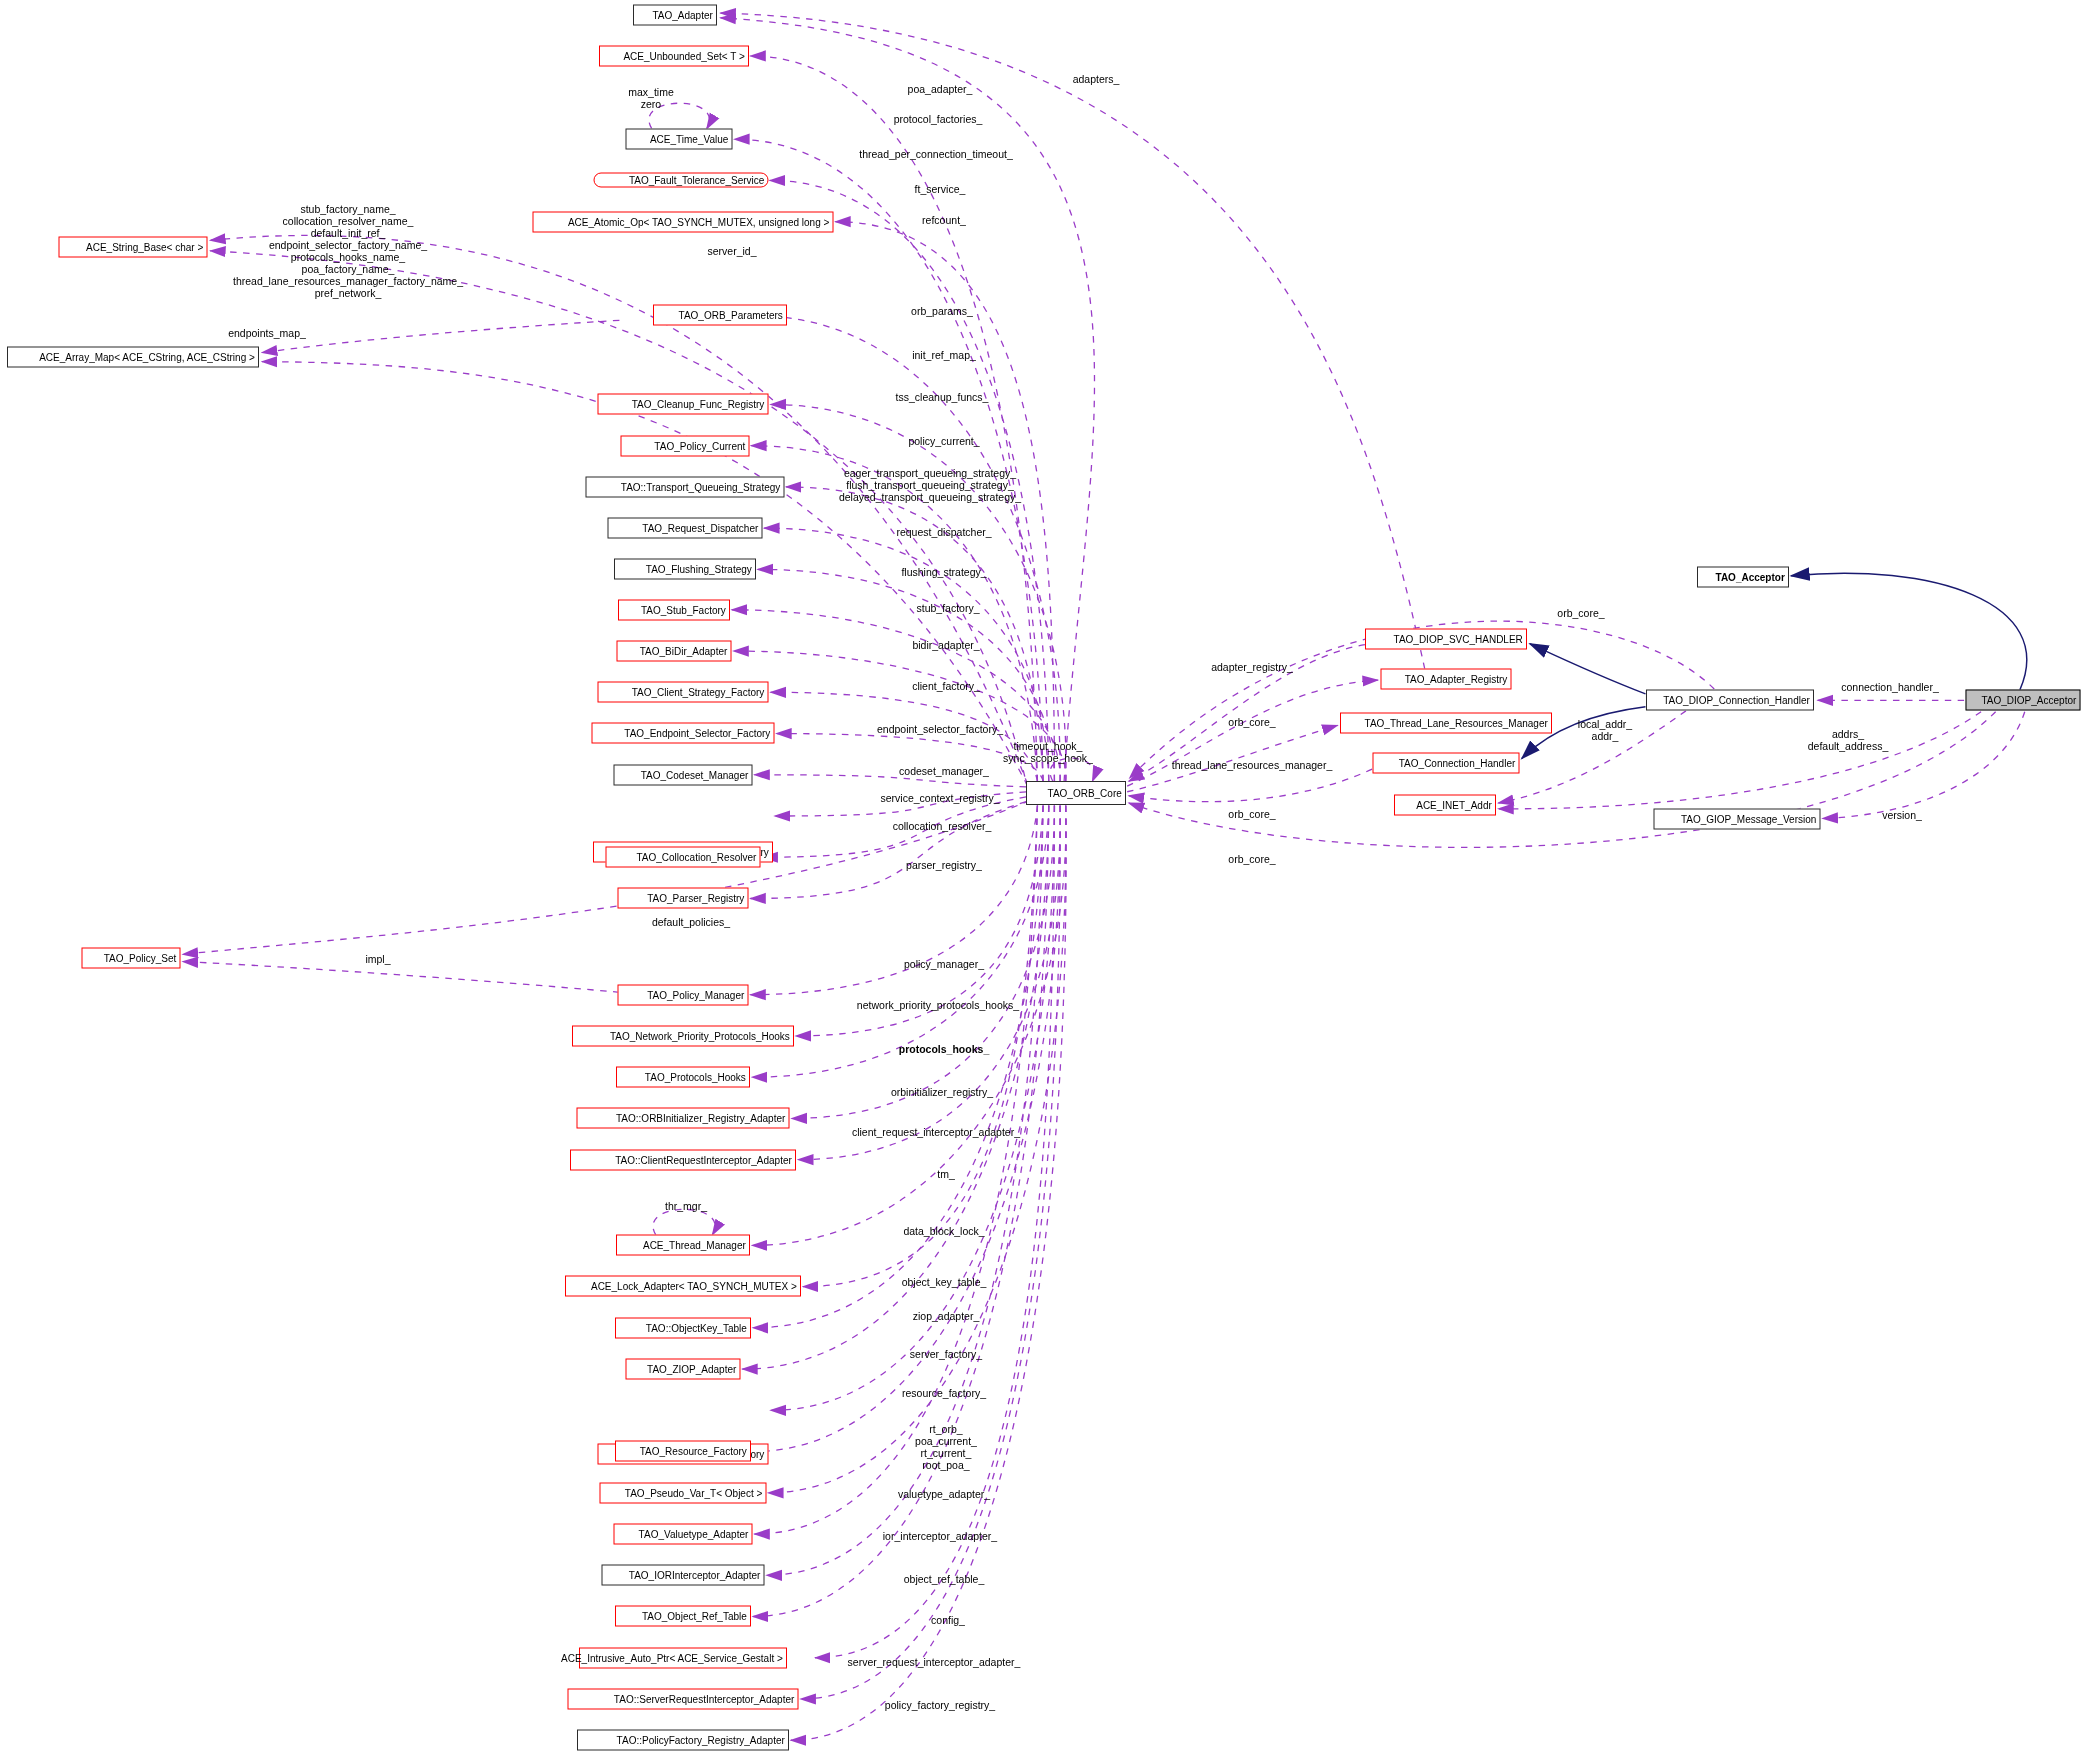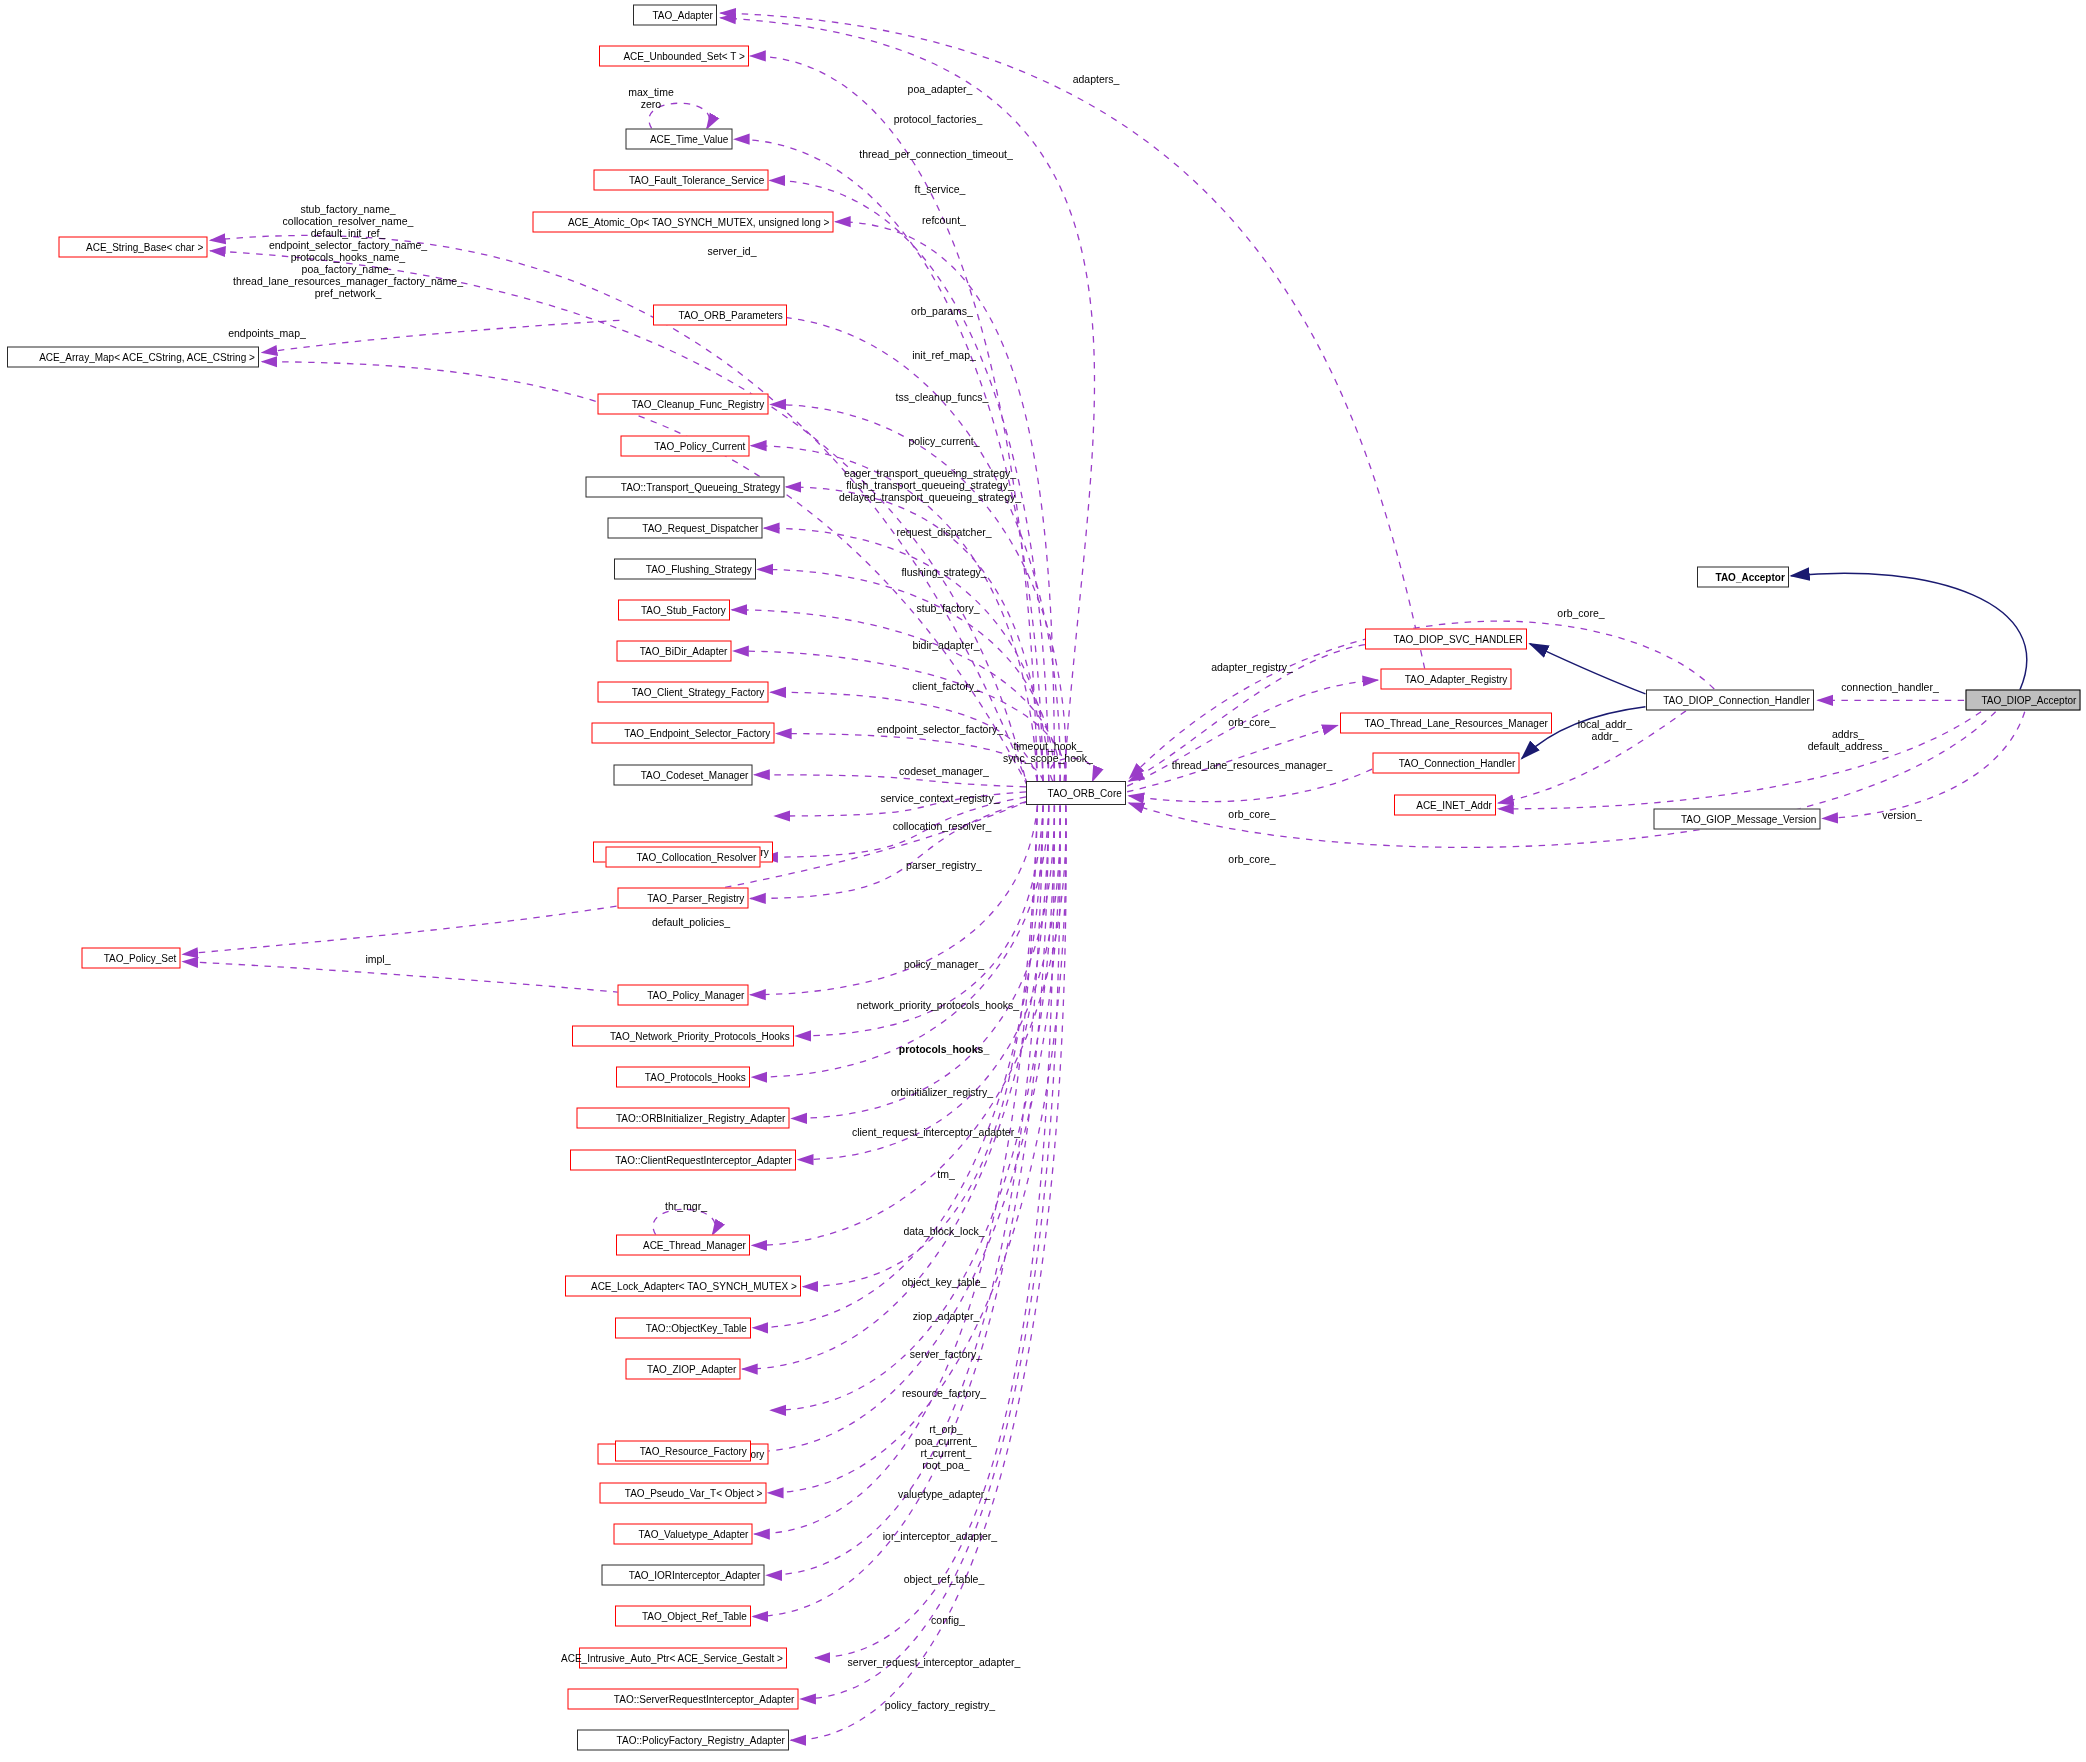--- a/index.html
+++ b/index.html
@@ -178,21 +178,21 @@
       </div>
       <div class="node black" style="left: 675px; top: 14.6px; width: 84px; height: 21px;">
         <span>TAO_Adapter</span>
       </div>
       <div class="node red" style="left: 674px; top: 56px; width: 150px; height: 21px;">
         <span>ACE_Unbounded_Set&lt; T &gt;</span>
       </div>
       <div class="node black" style="left: 679px; top: 139px; width: 107px; height: 21px;">
         <span>ACE_Time_Value</span>
       </div>
-      <div class="node red" style="left: 681px; top: 180px; width: 175px; height: 21px;">
+      <div class="node red" style="left: 681px; top: 180px; width: 175px; height: 15px; border-radius: 10px;">
         <span>TAO_Fault_Tolerance_Service</span>
       </div>
       <div class="node red" style="left: 683px; top: 222px; width: 301px; height: 21px;">
         <span>ACE_Atomic_Op&lt; TAO_SYNCH_MUTEX, unsigned long &gt;</span>
       </div>
       <div class="node red" style="left: 720px; top: 315px; width: 134px; height: 21px;">
         <span>TAO_ORB_Parameters</span>
       </div>
       <div class="node red" style="left: 683px; top: 404px; width: 171px; height: 21px;">
         <span>TAO_Cleanup_Func_Registry</span>

